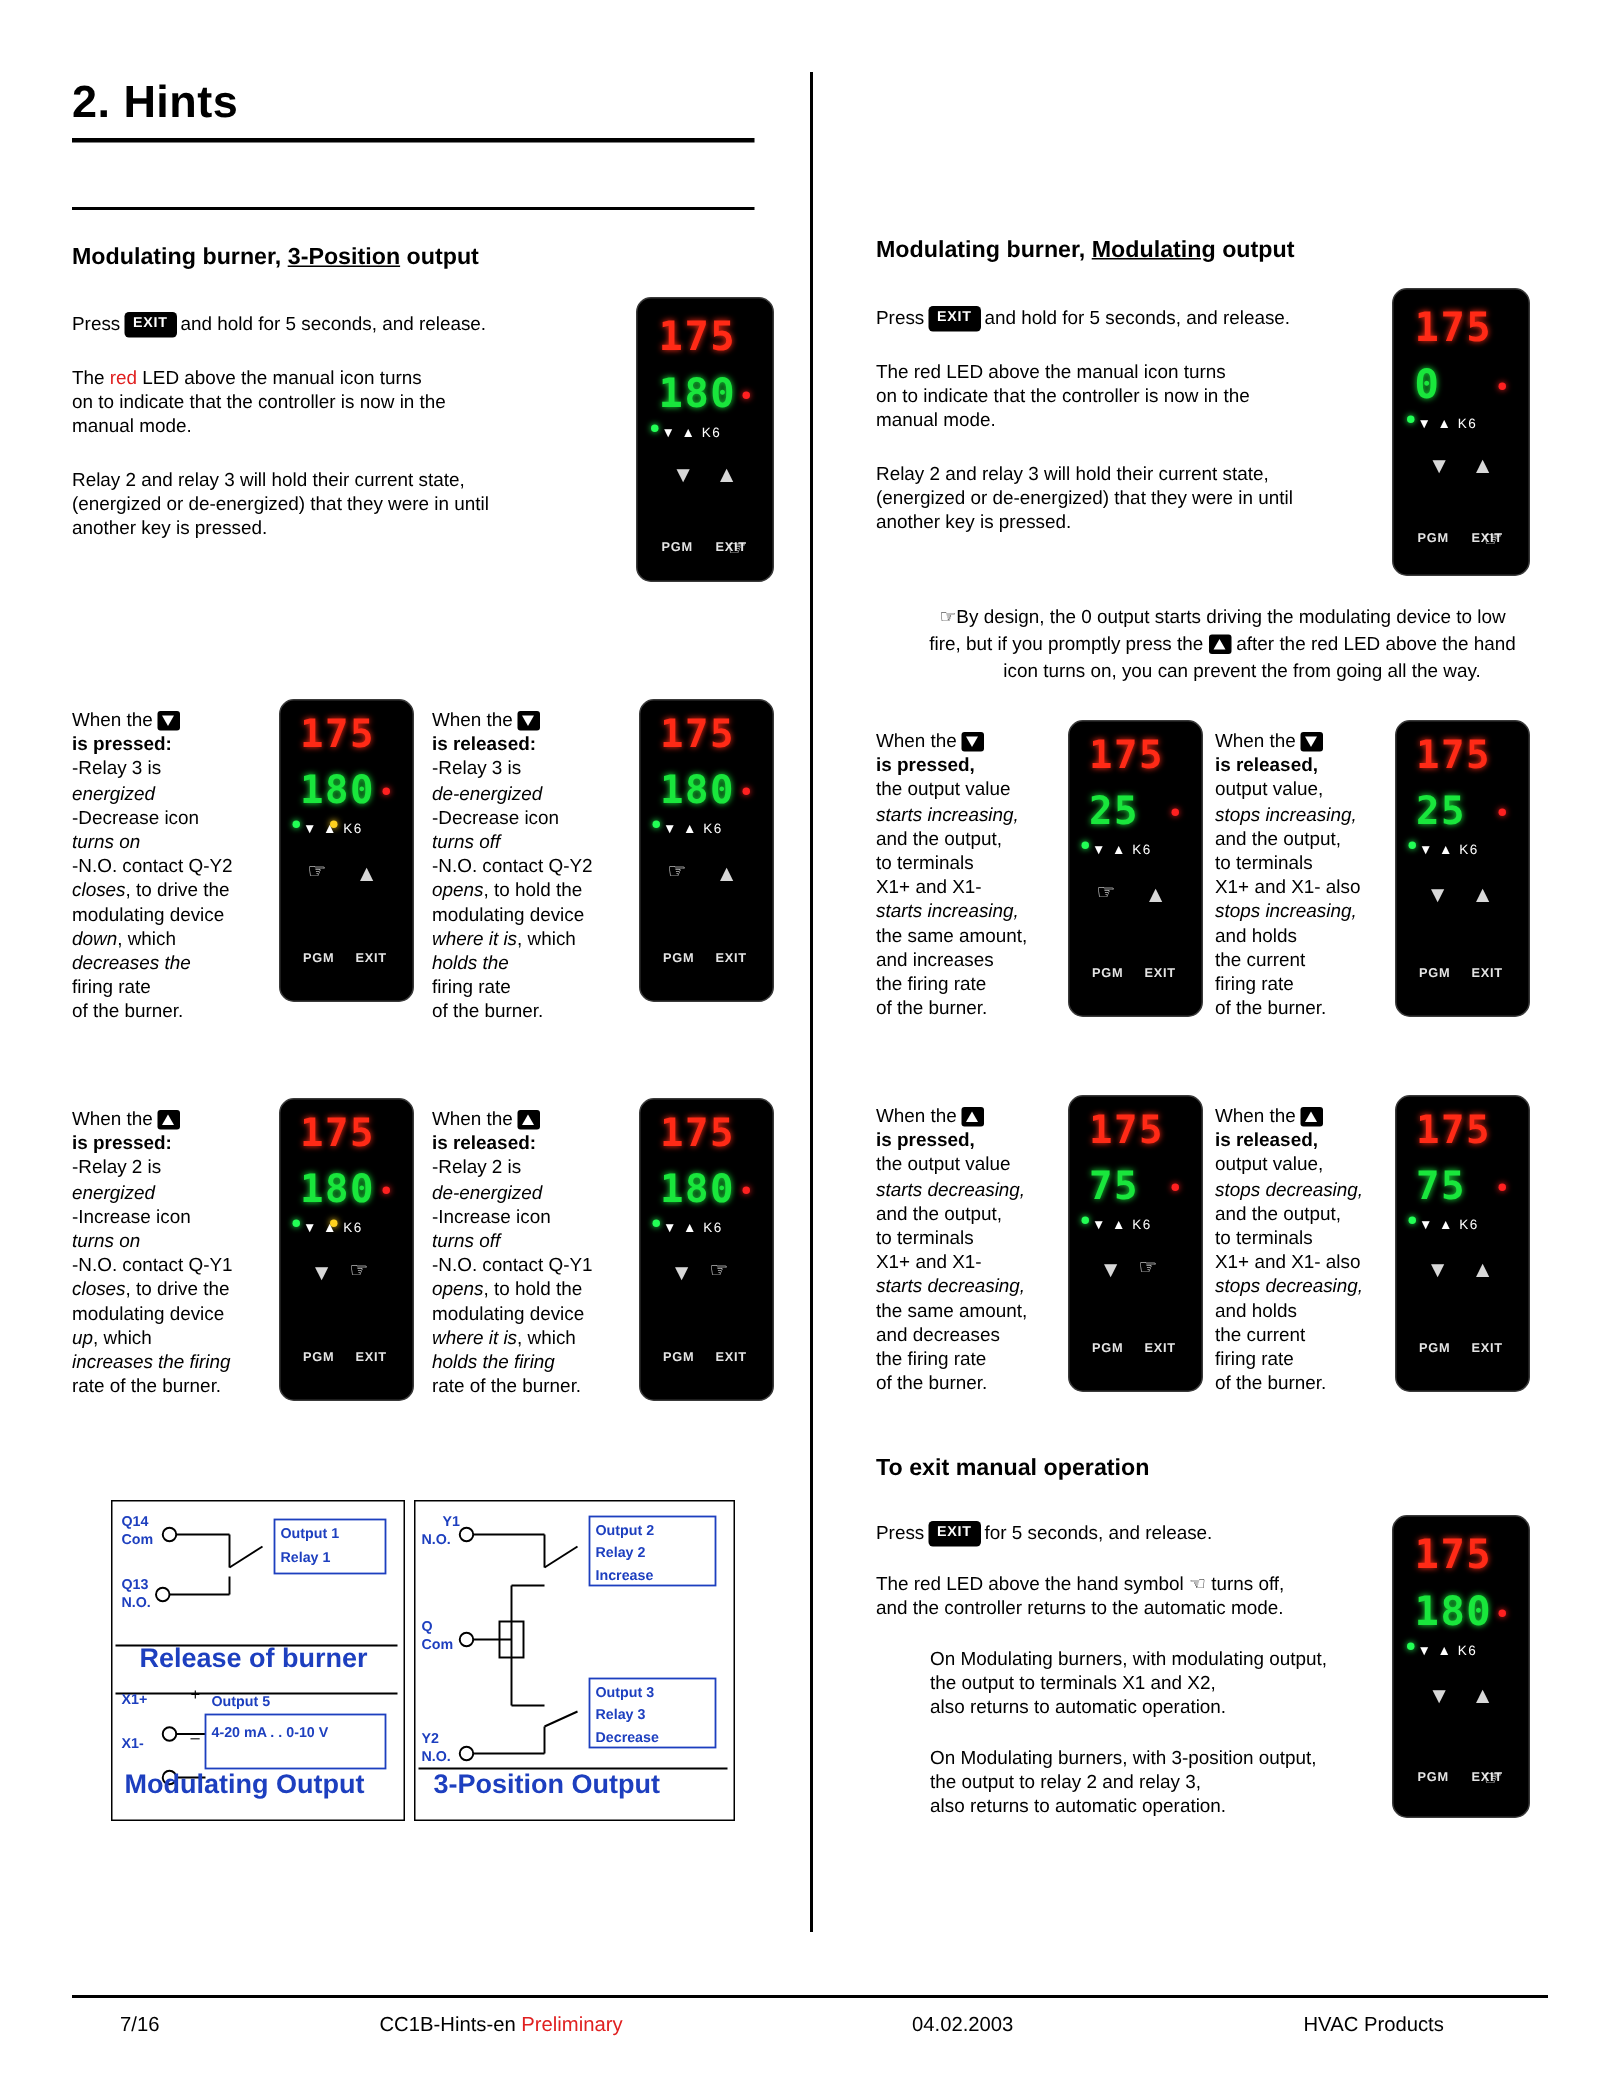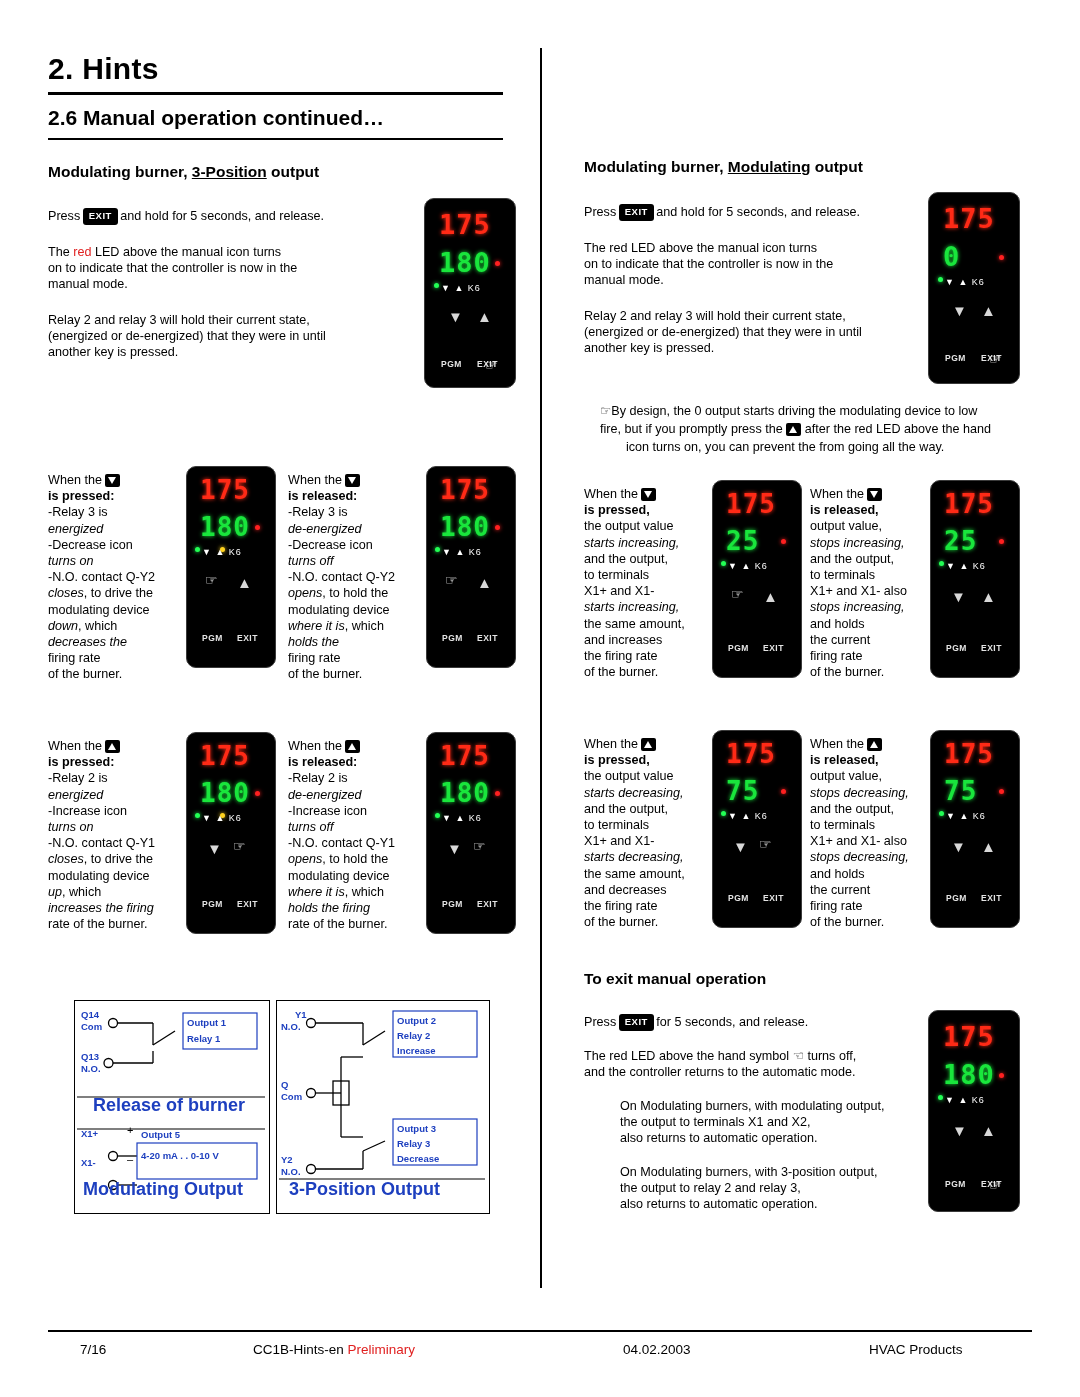--- a/index.html
+++ b/index.html
@@ -75,21 +75,20 @@
   .f-rule{position:absolute;left:48px;top:1330px;width:984px;height:2px;background:#000;}
   .footer{position:absolute;font-size:13.5px;}
 </style>
 </head>
 <body>
 
 <div class="page">
 
   <div class="h-title">2. Hints</div>
   <div class="h-rule"></div>
-  <div class="h-sub">2.6 Manual operation continued…</div>
   <div class="h-sub-rule"></div>
 
   <div class="v-divider"></div>
 
   <div class="sec-head" style="position:absolute;left:48px;top:163px;">
     <span>Modulating burner, </span><span class="u">3-Position</span><span> output</span>
   </div>
 
   <div class="body" style="position:absolute;left:48px;top:208px;width:380px;">
     <span>Press </span><span class="exitkey">EXIT</span><span> and hold for 5 seconds, and release.</span>
@@ -336,21 +335,21 @@
     <div class="led led-r" style="left:70px;top:62px;"></div>
     <div class="led led-g" style="left:9px;top:84px;"></div>
     <div class="iconrow" style="left:16px;top:84px;">▼ ▲  K6</div>
     <div class="bigbtn" style="left:23px;top:110px;">▼</div>
     <div class="bigbtn" style="left:52px;top:110px;">▲</div>
     <div class="pgmtxt" style="left:16px;top:160px;">PGM</div>
     <div class="pgmtxt" style="left:52px;top:160px;">EXIT</div>
     <div class="handsym" style="left:60px;top:158px;">☞</div>
   </div>
 
-  <div class="note" style="left:600px;top:402px;width:430px;">
+  <div class="note" style="left:600px;top:402px;width:430px;text-align:center;">
     <span>☞</span><span>By design, the 0 output starts driving the modulating device to low</span><br>
     <span>fire, but if you promptly press the</span> <span class="arrow-up"></span> <span>after the red LED above the hand</span><br>
     <span style="display:inline-block;margin-left:26px;">icon turns on, you can prevent the from going all the way.</span>
   </div>
 
   <div class="body" style="position:absolute;left:584px;top:486px;width:120px;">
     <div><span>When the</span> <span class="arrow-dn"></span></div>
     <div class="bold">is pressed,</div>
     <div>
         <div>the output value</div>
@@ -491,16 +490,16 @@
     <div class="pgmtxt" style="left:16px;top:168px;">PGM</div>
     <div class="pgmtxt" style="left:52px;top:168px;">EXIT</div>
     <div class="handsym" style="left:60px;top:166px;">☞</div>
   </div>
 
   <div class="f-rule"></div>
   <div class="footer" style="left:80px;top:1342px;">7/16</div>
   <div class="footer" style="left:253px;top:1342px;text-align:right;">
     <span>CC1B-Hints-en </span><span class="red">Preliminary</span>
   </div>
-  <div class="footer" style="left:623px;top:1342px;">04.02.2003</div>
+  <div class="footer" style="left:608px;top:1342px;">04.02.2003</div>
   <div class="footer" style="left:869px;top:1342px;">HVAC Products</div>
 
 </div>
 
 </body></html>

